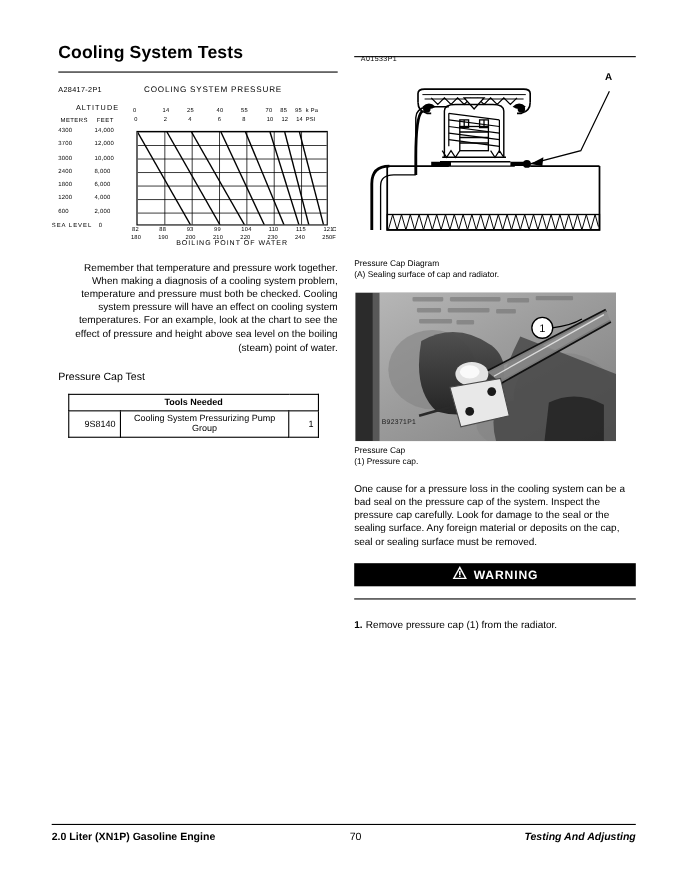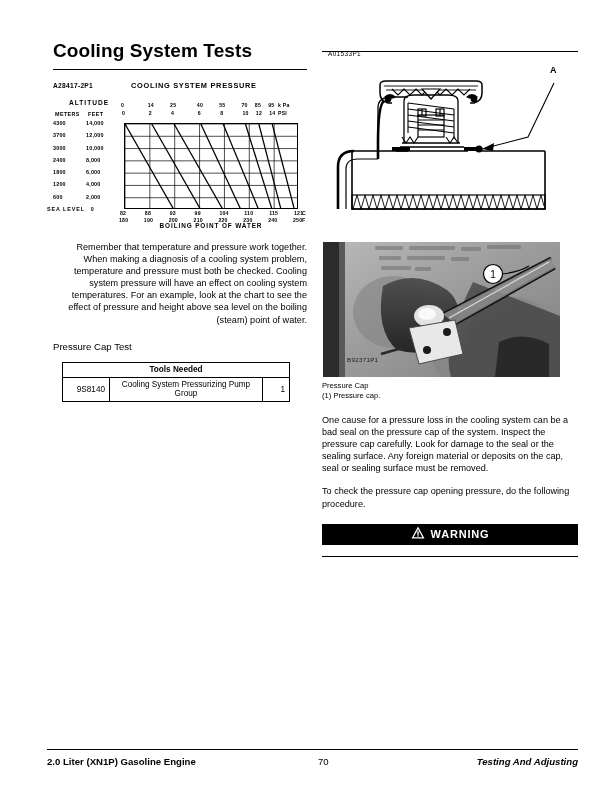--- a/index.html
+++ b/index.html
@@ -29,41 +29,41 @@
   }
   .col-right {
     position: absolute;
     left: 322px;
     top: 40px;
     width: 256px;
   }
 
   
   .page-title {
-    font-size: 19px;
+    font-size: 16px;
     font-weight: bold;
     letter-spacing: 0.1px;
     margin: 0 0 7px 0;
   }
   .rule-heavy {
     border-top: 1.6px solid #000;
     width: 100%;
     height: 0;
   }
   .rule-right-top {
     position: absolute;
     left: 322px;
     top: 51px;
     width: 256px;
     border-top: 1.6px solid #000;
     height: 0;
   }
 
   
-  .fig-block { margin-top: 11px; font-weight: bold; }
+  .fig-block { margin-top: 11px; }
   .fig-head {
     display: flex;
     align-items: baseline;
     font-size: 6.6px;
     letter-spacing: 0.35px;
   }
   .fig-ref {
     width: 78px;
     font-size: 6.6px;
     letter-spacing: 0.3px;
@@ -556,20 +556,24 @@
         <g stroke="#000" stroke-width="1.1" fill="none">
           <path d="M160 90 L206 78 L232 24"></path>
         </g>
         <g fill="#000">
           <path d="M160 90 L172 84 L171 92 Z"></path>
         </g>
       </svg>
       <div style="position:absolute; left:228px; top:6px; font-size:9px; font-weight:bold;">A</div>
     </div>
 
+    <div class="caption">
+      <span class="line">Pressure Cap Diagram</span>
+      <span class="line">(A) Sealing surface of cap and radiator.</span>
+    </div>
 
     <div class="photo">
       <svg width="237" height="135" viewBox="0 0 237 135" aria-hidden="true">
         <defs>
           <linearGradient id="bgGrad" x1="0" y1="0" x2="1" y2="1">
             <stop offset="0%" stop-color="#b9b9b9"></stop>
             <stop offset="45%" stop-color="#9d9d9d"></stop>
             <stop offset="100%" stop-color="#7e7e7e"></stop>
           </linearGradient>
           <linearGradient id="darkGrad" x1="0" y1="0" x2="0" y2="1">
@@ -632,38 +636,40 @@
       <div class="photo-ref">B92371P1</div>
     </div>
 
     <div class="caption">
       <span class="line">Pressure Cap</span>
       <span class="line">(1) Pressure cap.</span>
     </div>
 
     <div class="rtext">
       <p>One cause for a pressure loss in the cooling system can be a bad seal on the pressure cap of the system. Inspect the pressure cap carefully. Look for damage to the seal or the sealing surface. Any foreign material or deposits on the cap, seal or sealing surface must be removed.</p>
-      <p>To check the pressure cap opening pressure, do the following procedure.</p>
     </div>
 
     <div class="warn-box">
       <div class="warn-bar">
         <span>
           <svg width="14" height="13" viewBox="0 0 14 13" aria-hidden="true">
             <path d="M7 0.6 L13.5 12.4 L0.5 12.4 Z" fill="#fff"></path>
             <path d="M7 3.2 L11.4 11.2 L2.6 11.2 Z" fill="#000"></path>
             <rect x="6.3" y="5.2" width="1.4" height="3.6" fill="#fff"></rect>
             <rect x="6.3" y="9.3" width="1.4" height="1.3" fill="#fff"></rect>
           </svg>
         </span>
         <span class="warn-label">WARNING</span>
       </div>
       <div class="warn-rule"></div>
     </div>
 
+    <div class="step">
+      <b>1.</b><span>Remove pressure cap (1) from the radiator.</span>
+    </div>
   </div>
 
   <div class="footer">
     <div class="footer-rule"></div>
     <div class="footer-row">
       <span class="f-left">2.0 Liter (XN1P) Gasoline Engine</span>
       <span class="f-center">70</span>
       <span class="f-right">Testing And Adjusting</span>
     </div>
   </div>

